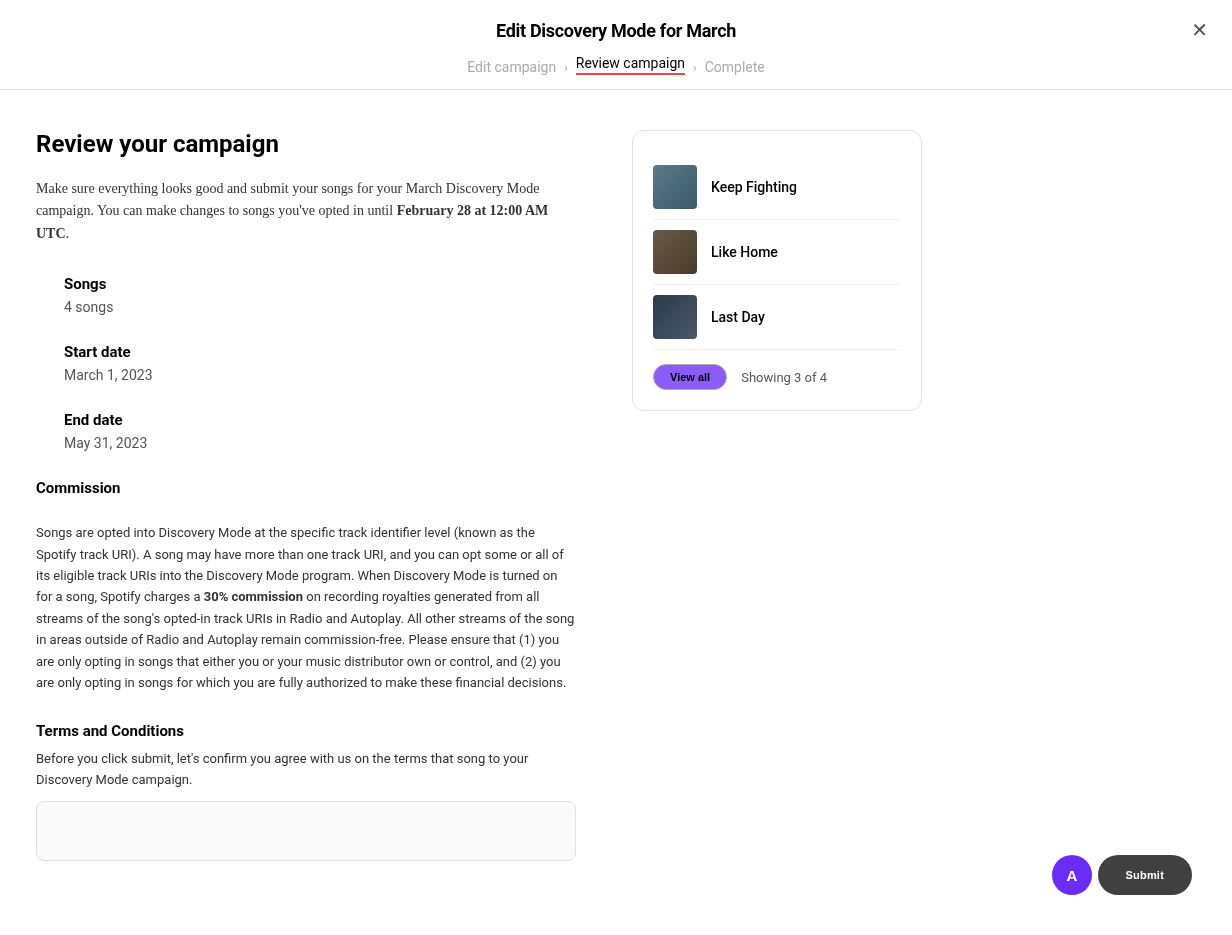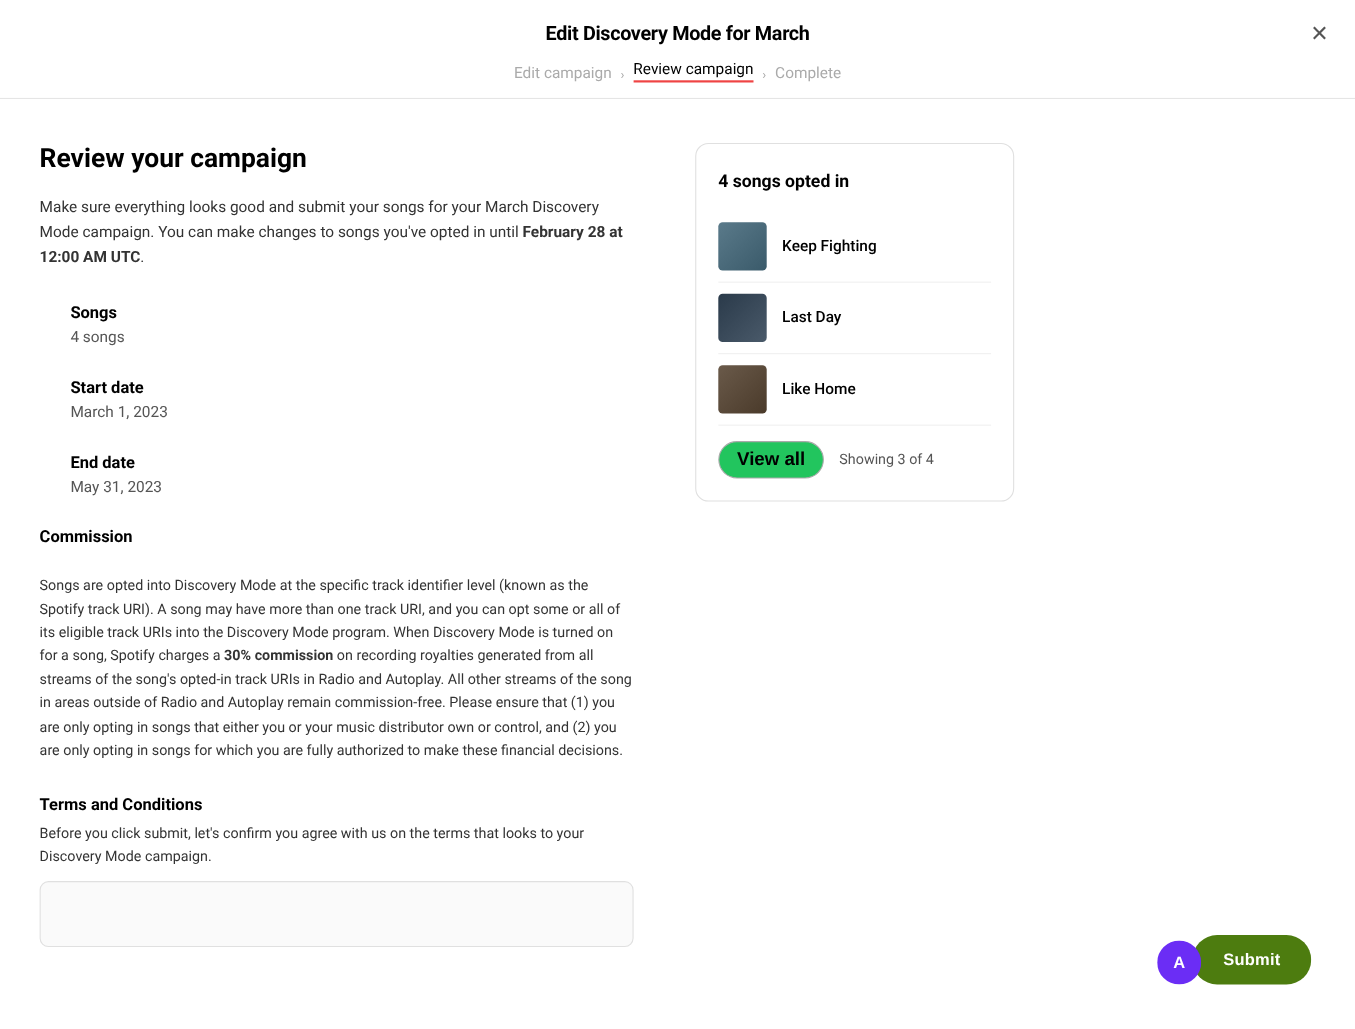--- a/index.html
+++ b/index.html
@@ -85,20 +85,21 @@
       font-size: 24px;
       font-weight: 700;
       margin-bottom: 20px;
     }
 
     .review-description {
       font-size: 14px;
       color: #333;
       line-height: 1.6;
       margin-bottom: 30px;
+      font-family: Liberation Serif, serif;
     }
     .review-description strong {
       font-weight: 700;
     }
 
     .section {
       margin-bottom: 28px;
       margin-left: 28px;
     }
     .section-title {
@@ -191,44 +192,44 @@
       font-weight: 500;
     }
 
     .view-all-row {
       display: flex;
       align-items: center;
       gap: 14px;
       margin-top: 14px;
     }
     .view-all-btn {
-      background: #22c55e;
+      background: #8b5cf6;
       border: 1.5px solid #aaa;
       border-radius: 20px;
       padding: 6px 16px;
-      font-size: 17px;
+      font-size: 11px;
       font-weight: 600;
       cursor: pointer;
     }
     .showing-text {
       font-size: 13px;
       color: #555;
     }
 
     
     .submit-btn {
       position: fixed;
       bottom: 40px;
       right: 40px;
-      background: #4d7c0f;
+      background: #404040;
       color: #fff;
       border: none;
       border-radius: 24px;
       padding: 14px 28px;
-      font-size: 15px;
+      font-size: 11px;
       font-weight: 700;
       cursor: pointer;
       letter-spacing: 0.2px;
     }
 
     
     .avatar-btn {
       position: fixed;
       bottom: 40px;
       right: 140px;
@@ -287,40 +288,39 @@
 
     <div class="commission-section">
       <div class="commission-title">Commission</div>
       <p class="commission-body">
         <span>Songs are opted into Discovery Mode at the specific track identifier level (known as the Spotify track URI). A song may have more than one track URI, and you can opt some or all of its eligible track URIs into the Discovery Mode program. When Discovery Mode is turned on for a song, Spotify charges a </span><strong>30% commission</strong><span> on recording royalties generated from all streams of the song's opted-in track URIs in Radio and Autoplay. All other streams of the song in areas outside of Radio and Autoplay remain commission-free. Please ensure that (1) you are only opting in songs that either you or your music distributor own or control, and (2) you are only opting in songs for which you are fully authorized to make these financial decisions.</span>
       </p>
     </div>
 
     <div class="terms-section">
       <div class="terms-title">Terms and Conditions</div>
-      <p class="terms-body">Before you click submit, let's confirm you agree with us on the terms that looks to your Discovery Mode campaign.</p>
+      <p class="terms-body">Before you click submit, let's confirm you agree with us on the terms that song to your Discovery Mode campaign.</p>
       <div class="terms-box"></div>
     </div>
   </div>
 
   <div class="right-panel">
     <div class="opted-in-card">
-      <div class="opted-in-title">4 songs opted in</div>
 
       <div class="song-item">
         <div class="song-thumb thumb-1"></div>
         <span class="song-name">Keep Fighting</span>
       </div>
       <div class="song-item">
+        <div class="song-thumb thumb-3"></div>
+        <span class="song-name">Like Home</span>
+      </div>
+      <div class="song-item">
         <div class="song-thumb thumb-2"></div>
         <span class="song-name">Last Day</span>
-      </div>
-      <div class="song-item">
-        <div class="song-thumb thumb-3"></div>
-        <span class="song-name">Like Home</span>
       </div>
 
       <div class="view-all-row">
         <button class="view-all-btn">View all</button>
         <span class="showing-text">Showing 3 of 4</span>
       </div>
     </div>
   </div>
 </div>
 

